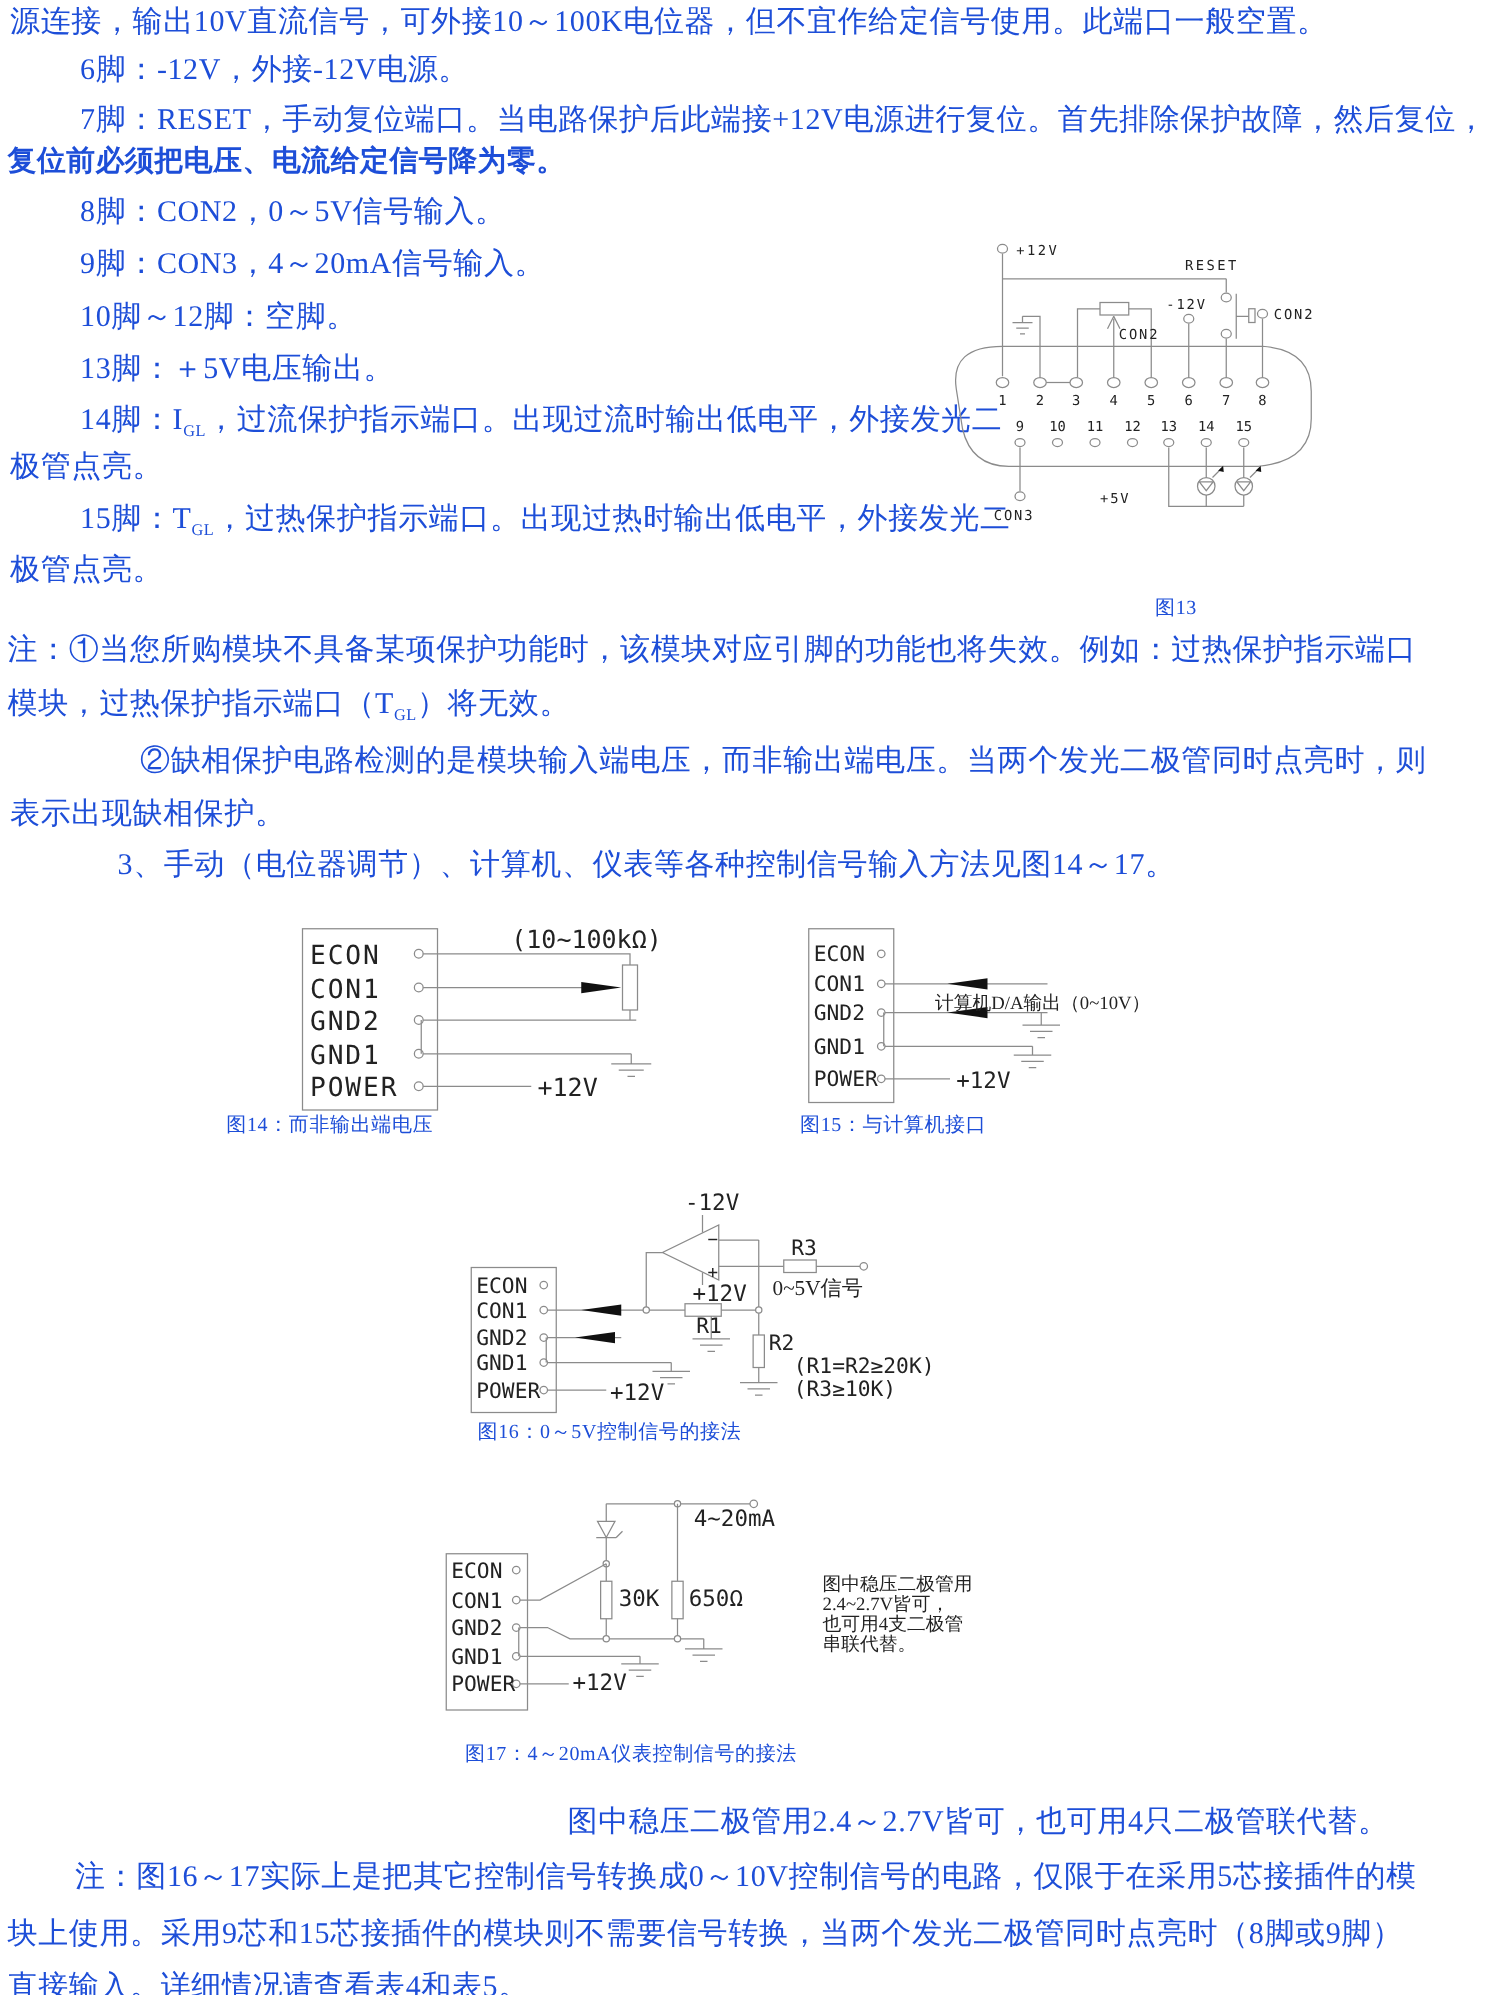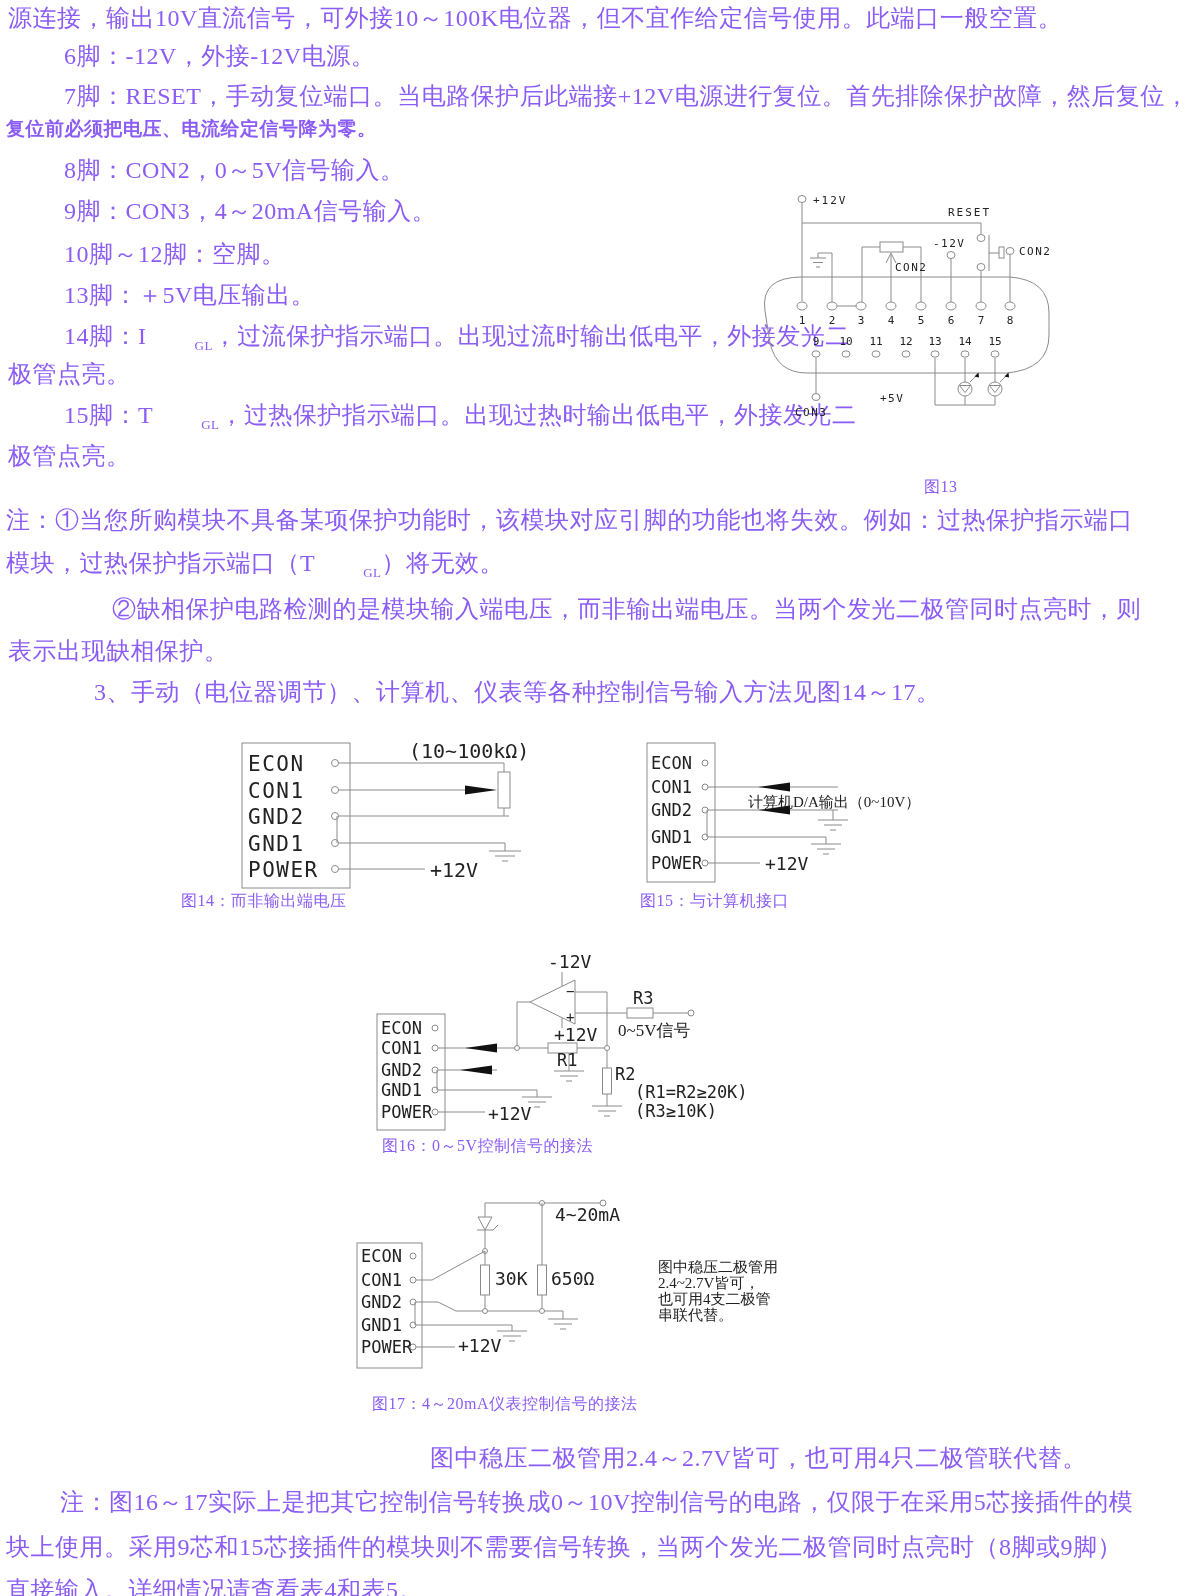--- a/index.html
+++ b/index.html
@@ -1,24 +1,24 @@
 <!DOCTYPE html>
 <html><head>
 <meta charset="utf-8">
 <style>
   html,body{margin:0;padding:0;background:#fff;}
   .page{
     position:relative;width:1200px;height:1596px;background:#ffffff;
-    font-family:"Liberation Serif","DejaVu Serif",serif;color:#8b5cf6;
+    font-family:"Liberation Serif","DejaVu Serif",serif;color:#1d4ed8;
     overflow:hidden;
   }
   .tl{position:absolute;font-size:24px;white-space:nowrap;letter-spacing:0.5px;line-height:1;}
-  .tl.bold{font-weight:700;font-family:Liberation Sans, sans-serif;font-size:19px;}
+  .tl.bold{font-weight:700;font-family:Liberation Mono, monospace;font-size:23px;}
   .cap{position:absolute;font-size:16px;white-space:nowrap;letter-spacing:0.5px;line-height:1;}
-  sub.gl{font-size:13px;line-height:0;margin-left:48px;}
+  sub.gl{font-size:13px;line-height:0;}
   svg.fig{position:absolute;overflow:visible;}
   svg.fig .w{stroke:#8b8b8b;stroke-width:1;fill:none;}
   svg.fig .w2{stroke:#8b8b8b;stroke-width:1;fill:#ffffff;}
   svg.fig .blk{fill:#111;stroke:none;}
   svg.fig text{fill:#222;font-family:"DejaVu Sans Mono",monospace;}
   svg.fig text.cjk{font-family:"Liberation Serif","DejaVu Serif",serif;}
 </style>
 </head>
 <body>
 
@@ -304,19 +304,19 @@
     <text x="118" y="172" font-size="18">+12V</text>
     <g>
       <text class="cjk" x="318" y="92" font-size="15">图中稳压二极管用</text>
       <text class="cjk" x="318" y="108" font-size="15">2.4~2.7V皆可，</text>
       <text class="cjk" x="318" y="124" font-size="15">也可用4支二极管</text>
       <text class="cjk" x="318" y="140" font-size="15">串联代替。</text>
     </g>
   </svg>
 
   <div class="cap" style="left:372px;top:1396px">图17：4～20mA仪表控制信号的接法</div>
-  <div class="tl" style="left:430px;top:1446px">图中稳压二极管用2.4～2.7V皆可，也可用4只二极管联代替。</div>
+  <div class="tl" style="left:454px;top:1446px">图中稳压二极管用2.4～2.7V皆可，也可用4只二极管联代替。</div>
 
   <div class="tl" style="left:60px;top:1490px">注：图16～17实际上是把其它控制信号转换成0～10V控制信号的电路，仅限于在采用5芯接插件的模</div>
   <div class="tl" style="left:6px;top:1535px">块上使用。采用9芯和15芯接插件的模块则不需要信号转换，当两个发光二极管同时点亮时（8脚或9脚）</div>
   <div class="tl" style="left:6px;top:1578px">直接输入。详细情况请查看表4和表5。</div>
 
 </div>
 
 </body></html>

